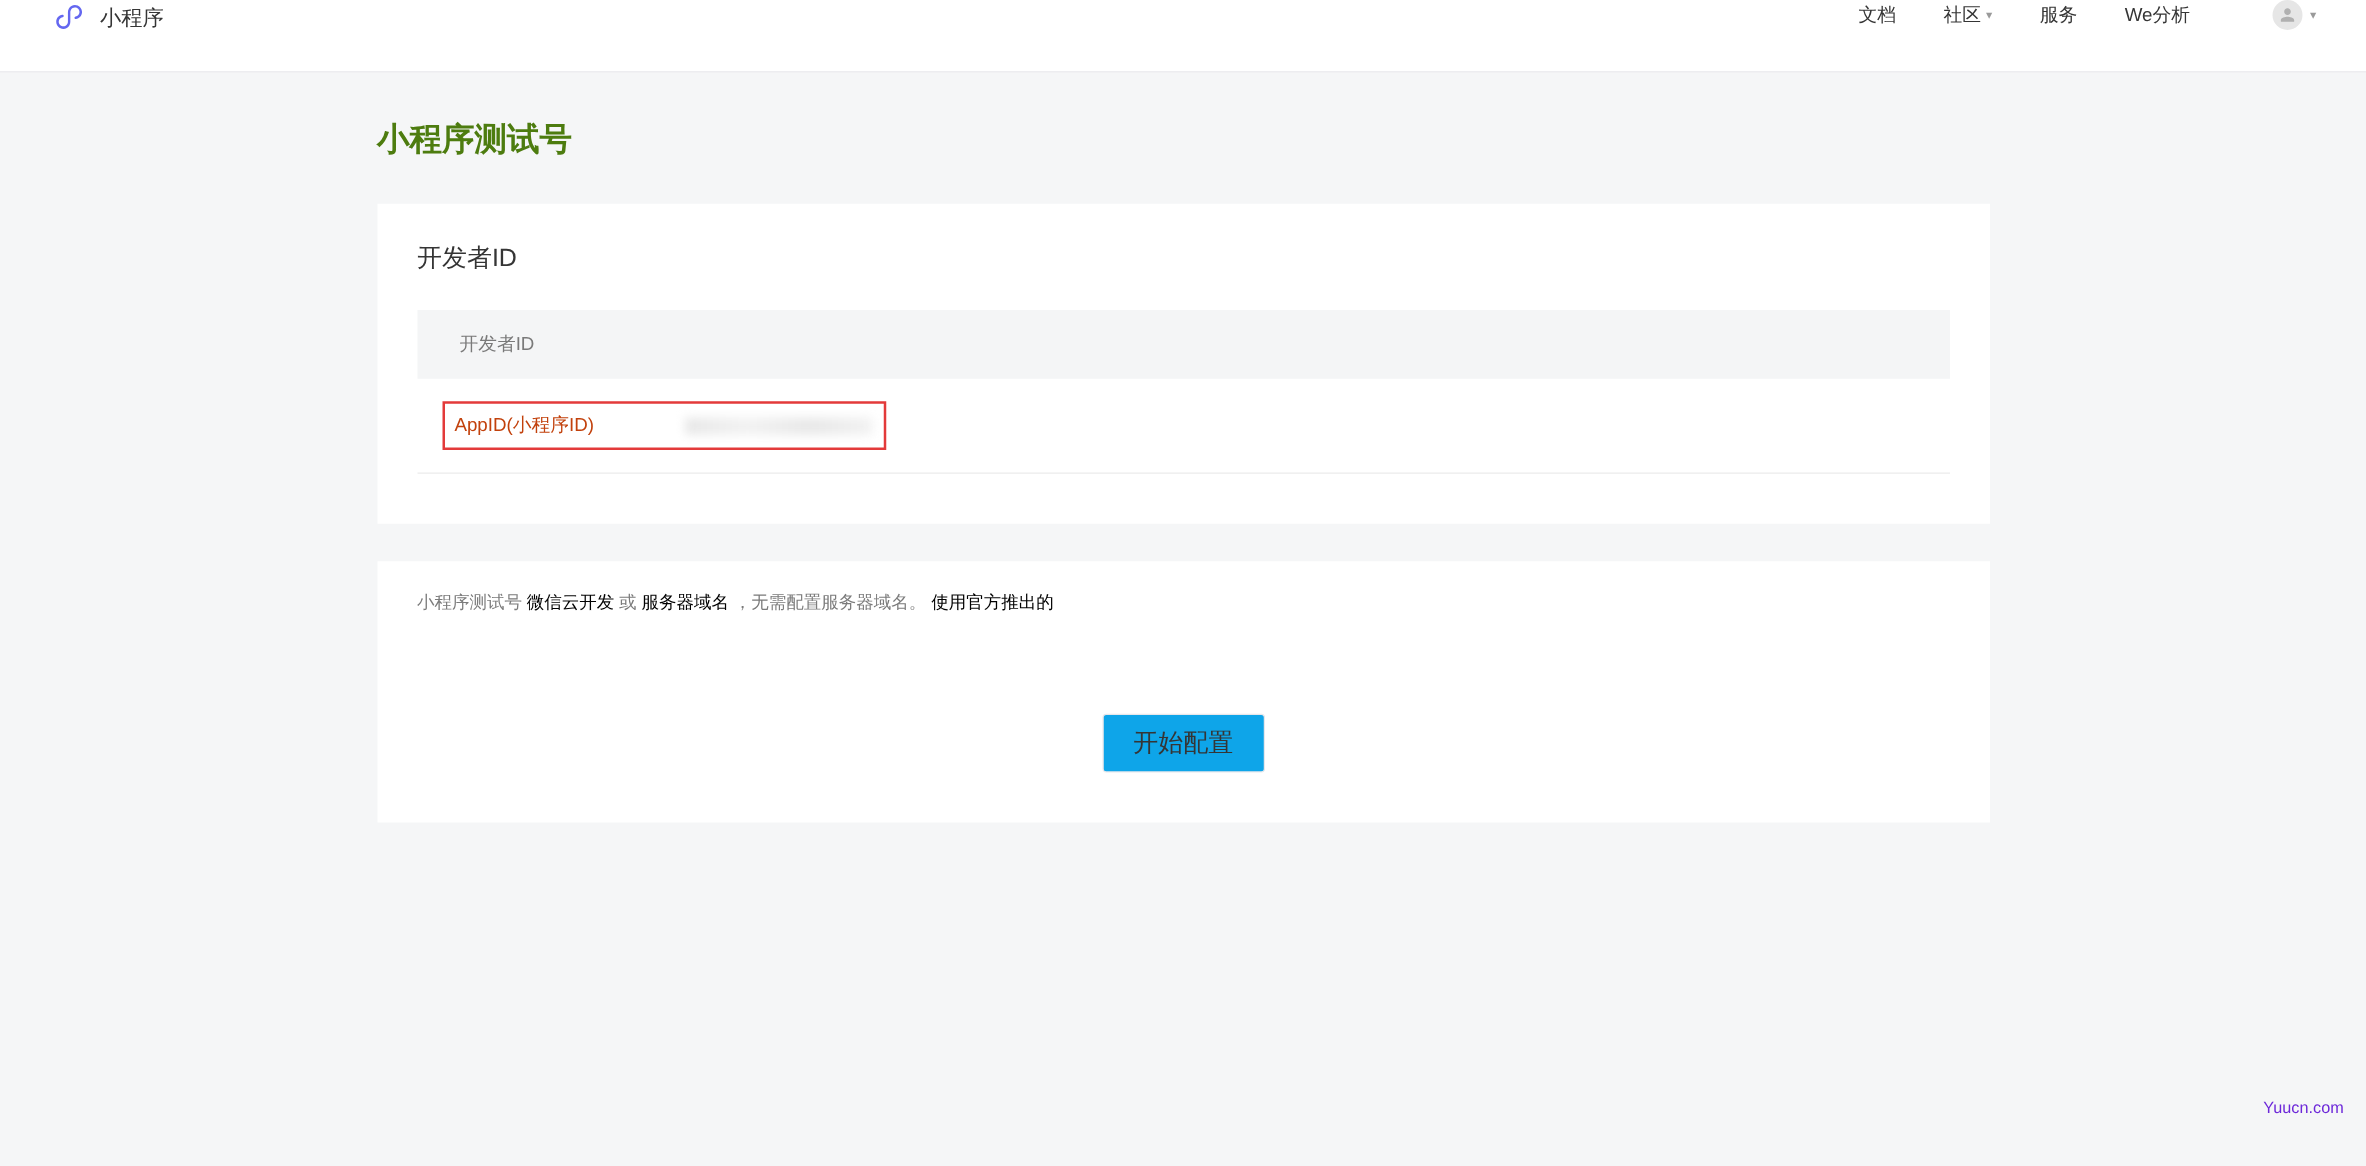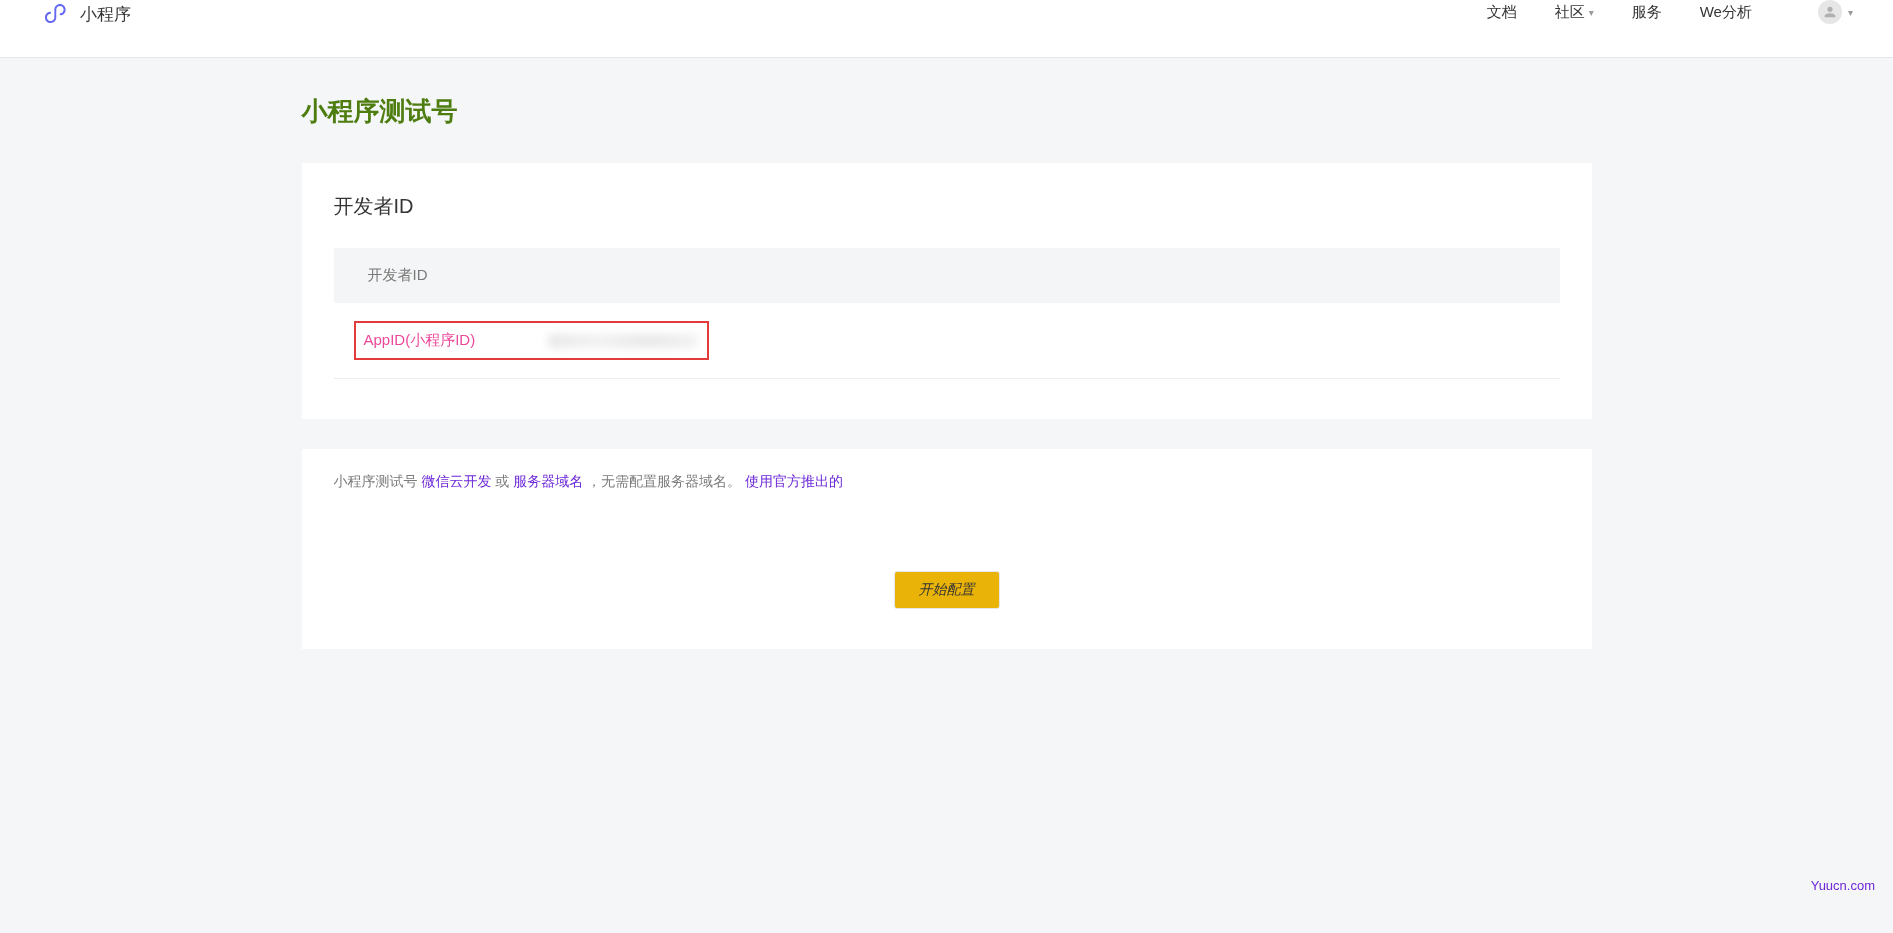--- a/index.html
+++ b/index.html
@@ -51,21 +51,21 @@
       color: #7a7a7a;
       font-size: 15px;
     }
     .row {
       display: flex;
       align-items: center;
       padding: 26px 34px;
       border-bottom: 1px solid #ececec;
       gap: 16px;
     }
-    .row-label { width: 168px; color: #ec4899; font-size: 15px; flex-shrink: 0; }
+    .row-label { width: 168px; color: #c2410c; font-size: 15px; flex-shrink: 0; }
     .row-value-blur {
       width: 150px; height: 14px;
       background: linear-gradient(90deg, #e8e8e8, #f2f2f2, #e8e8e8, #f2f2f2);
       filter: blur(4px);
       border-radius: 2px;
     }
     .row-value-blur.wide { width: 240px; }
     .highlight-box {
       border: 2px solid #e33a3a;
       padding: 8px 8px;
@@ -74,32 +74,31 @@
       display: flex;
       align-items: center;
       gap: 16px;
     }
     .row-appid { padding: 18px 34px 18px 28px; }
     .card2-desc {
       color: #7b7b7b;
       font-size: 14px;
       margin-top: -6px;
     }
-    .card2-desc .link { color: #6d28d9; cursor: pointer; }
+    .card2-desc .link { color: #000000; cursor: pointer; }
     .config-btn-wrap { text-align: center; margin-top: 80px; }
     .config-btn {
       display: inline-block;
       border: 1px solid #e7e7eb;
-      background: #eab308;
+      background: #0ea5e9;
       padding: 9px 24px;
-      font-size: 14px;
+      font-size: 20px;
       color: #353535;
       cursor: pointer;
       border-radius: 3px;
-      font-style: italic;
     }
     .watermark {
       position: fixed;
       right: 18px;
       bottom: 40px;
       color: #6d28d9;
       font-size: 13px;
       font-family: Arial, sans-serif;
     }
   </style>

